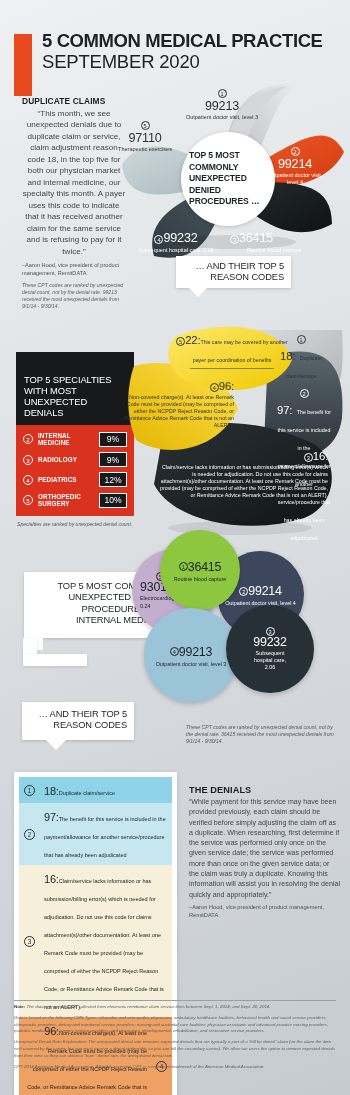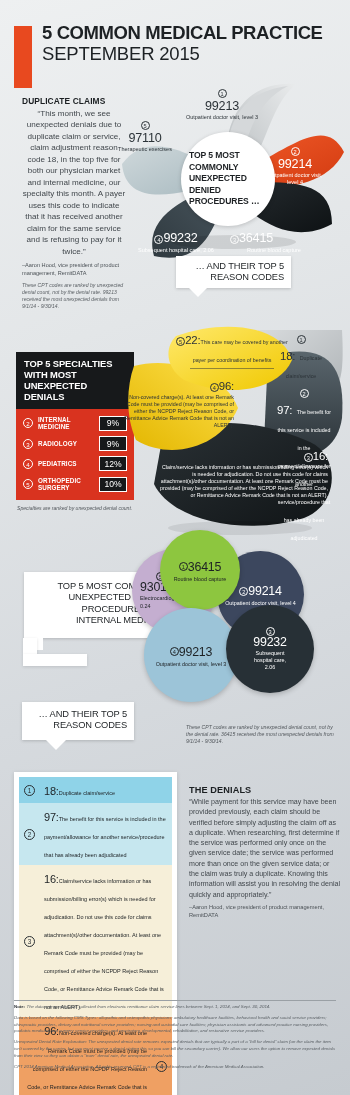--- a/index.html
+++ b/index.html
@@ -5,21 +5,21 @@
   * { box-sizing: border-box; margin:0; padding:0; }
   html,body { background:#c9ced2; }
   body {
     width:350px; height:1095px; position:relative; overflow:hidden;
     font-family:"Liberation Sans", sans-serif;
     background:linear-gradient(160deg,#eef0f1 0%,#e3e6e8 30%,#d6dade 60%,#c6cbd0 100%);
   }
   .page { position:absolute; inset:0; }
 
   
-  .hdr { position:absolute; left:14px; top:24px; width:326px; display:flex; gap:10px; }
+  .hdr { position:absolute; left:14px; top:32px; width:326px; display:flex; gap:10px; }
   .hdr-bar { width:18px; height:62px; background:#e8491f; flex:0 0 auto; margin-top:2px;}
   .hdr-txt { padding-top:0px; }
   .hdr-l1 { font-size:18.5px; font-weight:bold; line-height:1.02; letter-spacing:-.4px; color:#1d2124;
             font-family:"Liberation Sans", sans-serif; }
   .hdr-l2 { font-size:18.5px; font-weight:normal; line-height:1.12; letter-spacing:-.2px; color:#1d2124; margin-top:1px;}
 
   
   .dup { position:absolute; left:22px; top:96px; width:104px; }
   .dup h3 { font-size:8.4px; font-weight:bold; letter-spacing:.1px; color:#1b1f22; margin-bottom:2px;}
   .dup p.q { font-size:8.1px; line-height:1.42; color:#41474c;text-align:center; }
@@ -61,21 +61,21 @@
                       box-shadow:0 1px 3px rgba(0,0,0,.12); }
   #bubble-mid-tail3 { position:absolute; left:23px; top:654px; width:64px; height:12px; background:#fff;
                       box-shadow:0 1px 3px rgba(0,0,0,.12); }
 
   #bubble-low { left:22px; top:702px; width:112px; height:38px; padding:7px 7px 0 10px; text-align:right;}
   #bubble-low:after { left:24px; bottom:-10px; border-left:10px solid transparent; border-right:10px solid transparent;
                       border-top:10px solid #fff; }
 
   
   .spec { position:absolute; left:16px; top:352px; width:118px; }
-  .spec-hd { background:#17191b; color:#fff; padding:6px 7px 7px 8px; font-size:9.4px; font-weight:bold;
+  .spec-hd { background:#17191b; color:#fff; padding:22px 7px 7px 8px; font-size:9.4px; font-weight:normal;
              line-height:1.18; letter-spacing:-.1px; }
   .spec-bd { background:#d9331f; padding:4px 7px 6px 7px; }
   .spec-row { display:flex; align-items:center; gap:5px; padding:2.6px 0; }
   .spec-n { width:10px; height:10px; flex:0 0 auto; border:.9px solid #fff; border-radius:50%;
             color:#fff; font-size:6.1px; line-height:9px; text-align:center; }
   .spec-l { flex:1; color:#fff; font-size:6.3px; font-weight:bold; line-height:1.14; letter-spacing:.1px;}
   .spec-p { width:28px; flex:0 0 auto; background:#17191b; color:#fff; font-size:8.6px; text-align:center;
             padding:1.5px 0; border:.7px solid #fff; }
   .spec-note { font-size:5.1px; font-style:italic; color:#53585d; margin-top:5px; padding-left:1px;}
 
@@ -128,21 +128,21 @@
 </style>
 </head>
 <body>
 
 <div class="page">
 
   <div class="hdr">
     <div class="hdr-bar"></div>
     <div class="hdr-txt">
       <div class="hdr-l1">5 COMMON MEDICAL PRACTICE</div>
-      <div class="hdr-l2">SEPTEMBER 2015</div>
+      <div class="hdr-l2">SEPTEMBER 2020</div>
     </div>
   </div>
 
   <div class="dup">
     <h3>DUPLICATE CLAIMS</h3>
     <p class="q">“This month, we see unexpected denials due to duplicate claim or service, claim adjustment reason code 18, in the top five for both our physician market and internal medicine, our specialty this month. A payer uses this code to indicate that it has received another claim for the same service and is refusing to pay for it twice.”</p>
     <p class="attr">–Aaron Hood, vice president of product management, RemitDATA</p>
     <p class="note">These CPT codes are ranked by unexpected denial count, not by the denial rate. 99213 received the most unexpected denials from 9/1/14 - 9/30/14.</p>
   </div>
 

